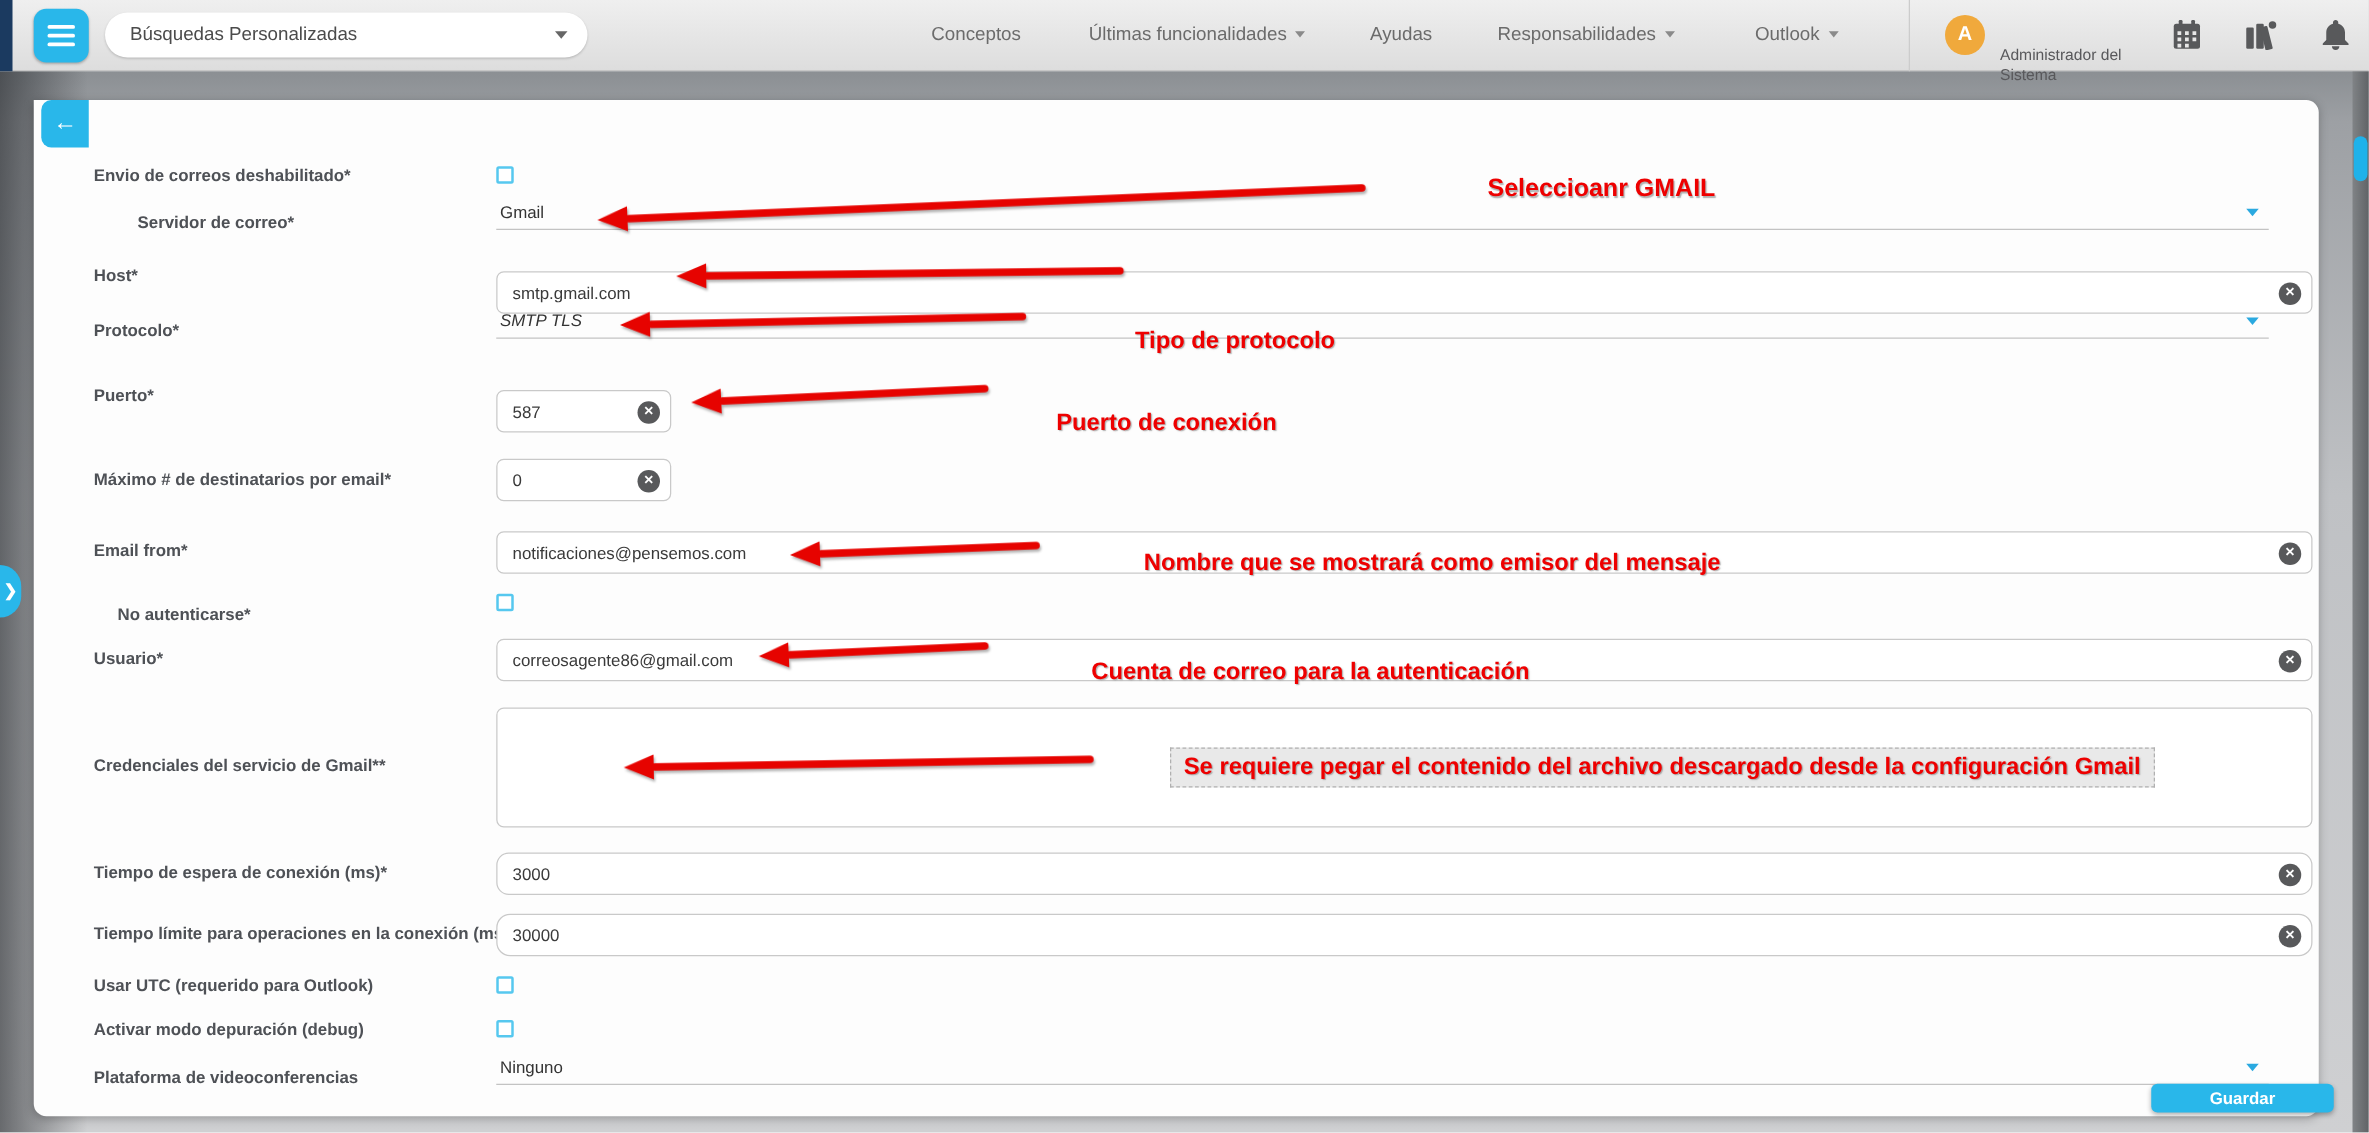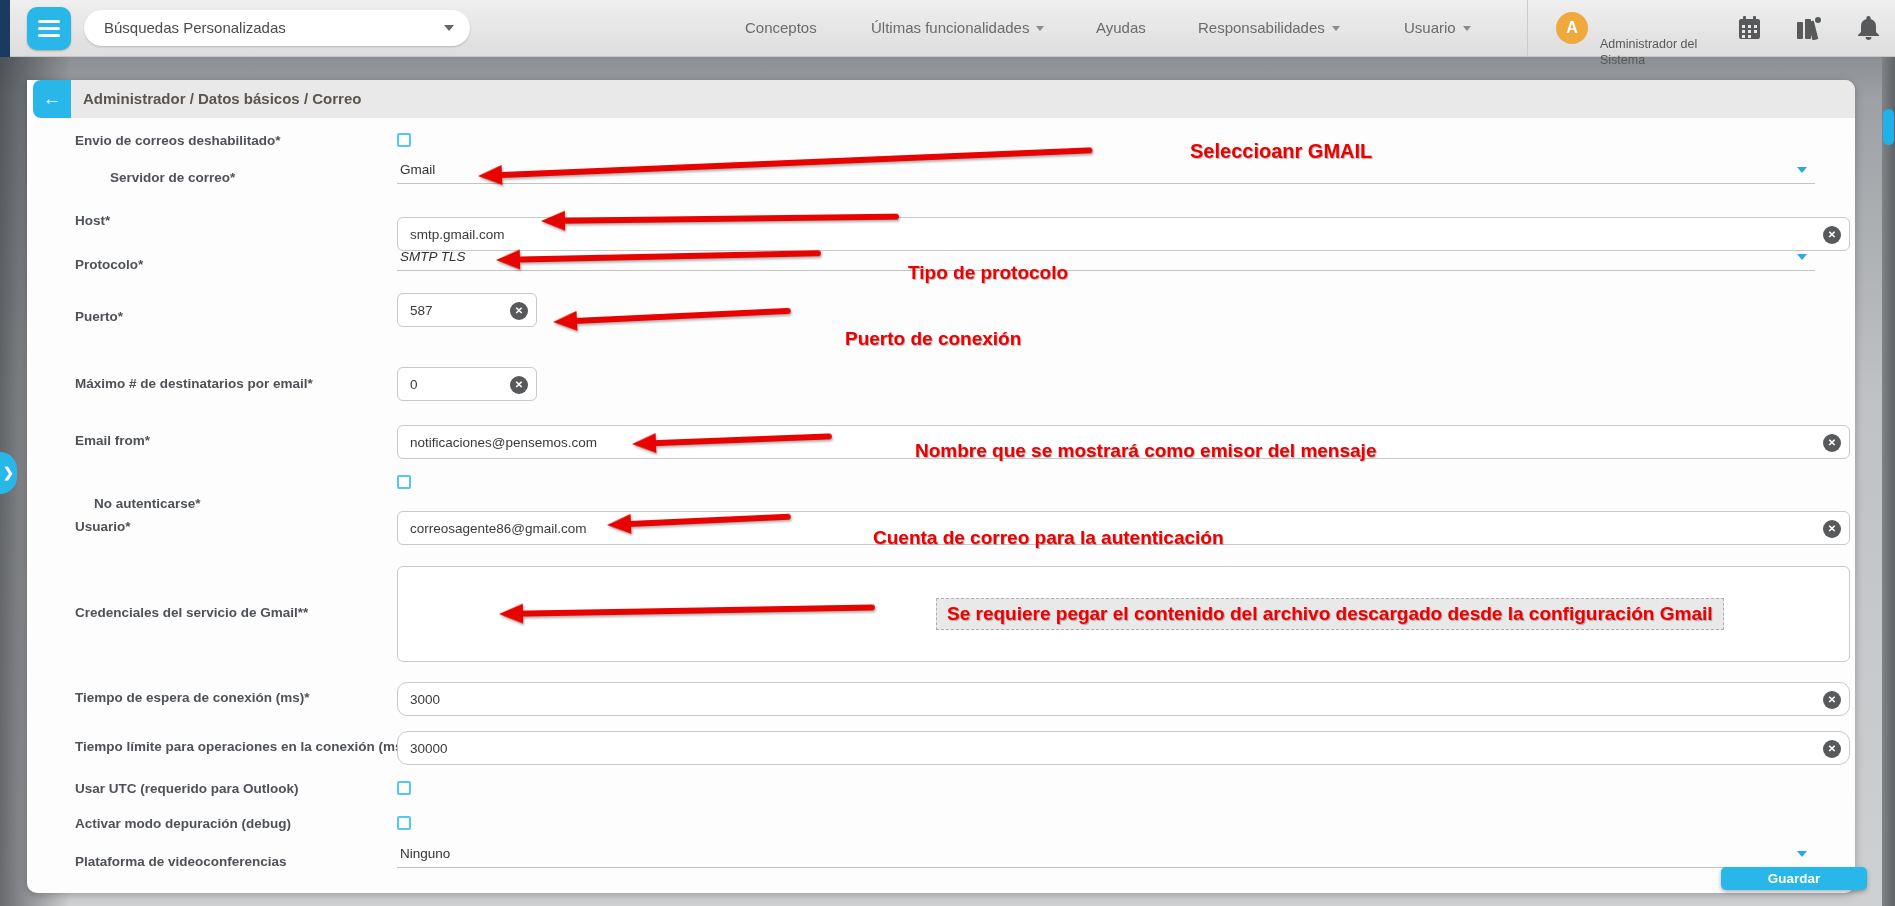--- a/index.html
+++ b/index.html
@@ -61,24 +61,24 @@
   .clear { position:absolute; right:8px; top:8px; width:18px; height:18px; border-radius:50%; background:#58595b;
     color:#fff; font-size:10px; line-height:18px; text-align:center; cursor:pointer; font-weight:bold; }
   .ta { position:absolute; left:370px; width:1453px; height:96px; background:#fff; border:1px solid #c9c9c9; border-radius:6px;
     resize:none; outline:none; }
 
   
   .l0{top:53px;} .f0{top:53px;}
   .l1{top:90px;margin-left:35px;} .f1{top:76px;}
   .l2{top:133px;} .f2{top:125px;margin-top:12px;}
   .l3{top:177px;} .f3{top:163px;font-style:italic;}
-  .l4{top:229px;} .f4{top:213px;}
+  .l4{top:229px;} .f4{top:232px;}
   .l5{top:296px;} .f5{top:287px;}
   .l6{top:353px;} .f6{top:345px;}
-  .l7{top:416px;padding-left:19px;} .f7{top:395px;}
+  .l7{top:404px;padding-left:19px;} .f7{top:395px;}
   .l8{top:439px;} .f8{top:431px;}
   .l9{top:525px;} .f9{top:486px;}
   .l10{top:610px;} .f10{top:602px;border-radius:10px;}
   .l11{top:659px;} .f11{top:651px;border-radius:11px;}
   .l12{top:701px;} .f12{top:701px;}
   .l13{top:736px;} .f13{top:736px;}
   .l14{top:774px;} .f14{top:760px;}
 
   
   .arrow { position:absolute; height:24px; z-index:5; transform-origin:left center;
@@ -124,21 +124,21 @@
         <span class="bar"></span>
     </button>
     <div class="search-pill">
       <span class="val">Búsquedas Personalizadas</span>
       <span class="caret-dark"></span>
     </div>
     <span class="nav-item" style="left:745px"><span>Conceptos</span></span>
     <span class="nav-item" style="left:871px"><span>Últimas funcionalidades</span><span class="nav-caret"></span></span>
     <span class="nav-item" style="left:1096px"><span>Ayudas</span></span>
     <span class="nav-item" style="left:1198px"><span>Responsabilidades</span><span class="nav-caret"></span></span>
-    <span class="nav-item" style="left:1404px"><span>Usuario</span><span class="nav-caret"></span></span>
+    <span class="nav-item" style="left:1404px"><span>Outlook</span><span class="nav-caret"></span></span>
     <div class="tb-divider"></div>
     <div class="avatar">A</div>
     <div class="username">Administrador del Sistema</div>
     <span class="tb-icon" style="left:1738px">
       <svg width="23" height="24" viewBox="0 0 23 24">
           <rect x="1" y="3" width="21" height="20" rx="2" fill="#58595b"></rect>
           <rect x="5" y="0" width="3" height="6" rx="1" fill="#58595b"></rect>
           <rect x="15" y="0" width="3" height="6" rx="1" fill="#58595b"></rect>
           <g fill="#e7e7e7">
             <rect x="4" y="9" width="3" height="3"></rect>
@@ -163,23 +163,20 @@
     <span class="tb-icon" style="left:1858px">
       <svg width="21" height="24" viewBox="0 0 21 24">
           <path d="M10.5 0c1.2 0 2.1.9 2.1 2v1c3.4.9 5.4 3.6 5.4 7v6l3 3v1H0v-1l3-3v-6c0-3.4 2-6.1 5.4-7V2c0-1.1.9-2 2.1-2z" fill="#58595b"></path>
           <path d="M7.5 21h6c0 1.7-1.3 3-3 3s-3-1.3-3-3z" fill="#58595b"></path>
         </svg>
     </span>
   </header>
 
   <section class="card">
     <button class="back-btn"><span>←</span></button>
-    <div class="breadcrumb-bar">
-      <span class="bc-text">Administrador / Datos básicos / Correo</span>
-    </div>
 
     <label class="flabel l0">Envio de correos deshabilitado*</label>
     <span class="checkbox f0"></span>
 
     <label class="flabel l1">Servidor de correo*</label>
     <div class="select f1">
       <span class="sel-value">Gmail</span>
       <span class="sel-caret"></span>
     </div>
 

